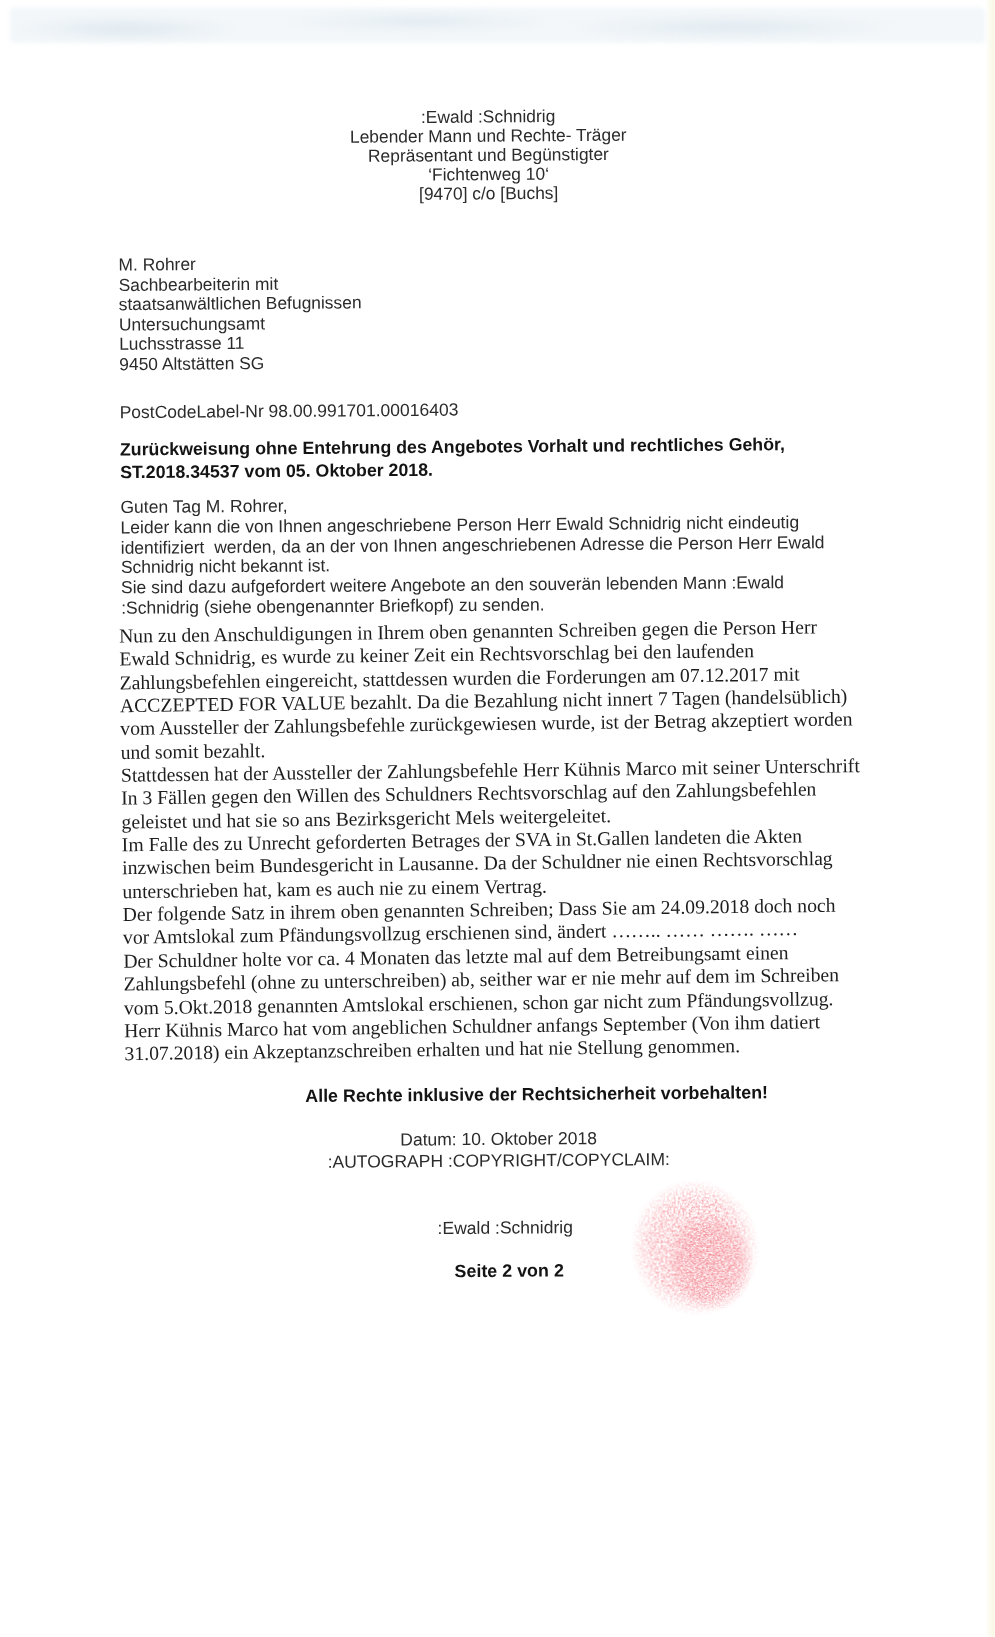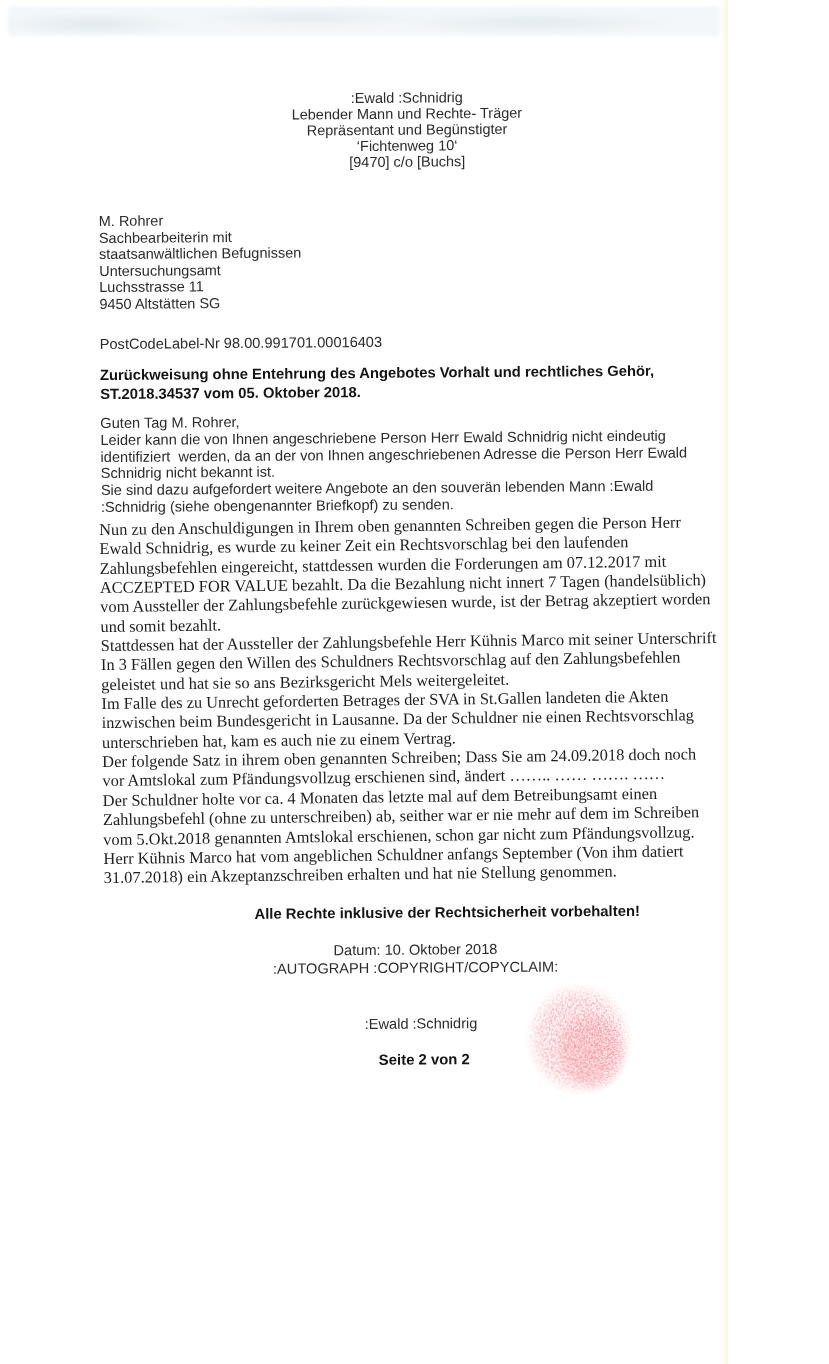--- a/index.html
+++ b/index.html
@@ -1,17 +1,17 @@
 <!DOCTYPE html>
 <html lang="de"><head>
 <meta charset="utf-8">
 <style>
   html,body{margin:0;padding:0;background:#ffffff;}
   .page{
-    position:relative;width:728px;height:1364px;background:#ffffff;
+    position:relative;width:829px;height:1364px;background:#ffffff;
     overflow:hidden;font-family:"Liberation Sans",sans-serif;color:#262626;
   }
   .tilt{position:absolute;inset:0;transform:rotate(-0.45deg);transform-origin:50% 0;}
   
   .scan-band{
     position:absolute;top:6px;left:8px;right:8px;height:30px;border-radius:4px;
     background:
       radial-gradient(140px 18px at 12% 60%, rgba(196,214,226,.38), transparent 70%),
       radial-gradient(170px 16px at 42% 40%, rgba(196,214,226,.30), transparent 70%),
       radial-gradient(210px 18px at 74% 55%, rgba(196,214,226,.34), transparent 70%),

